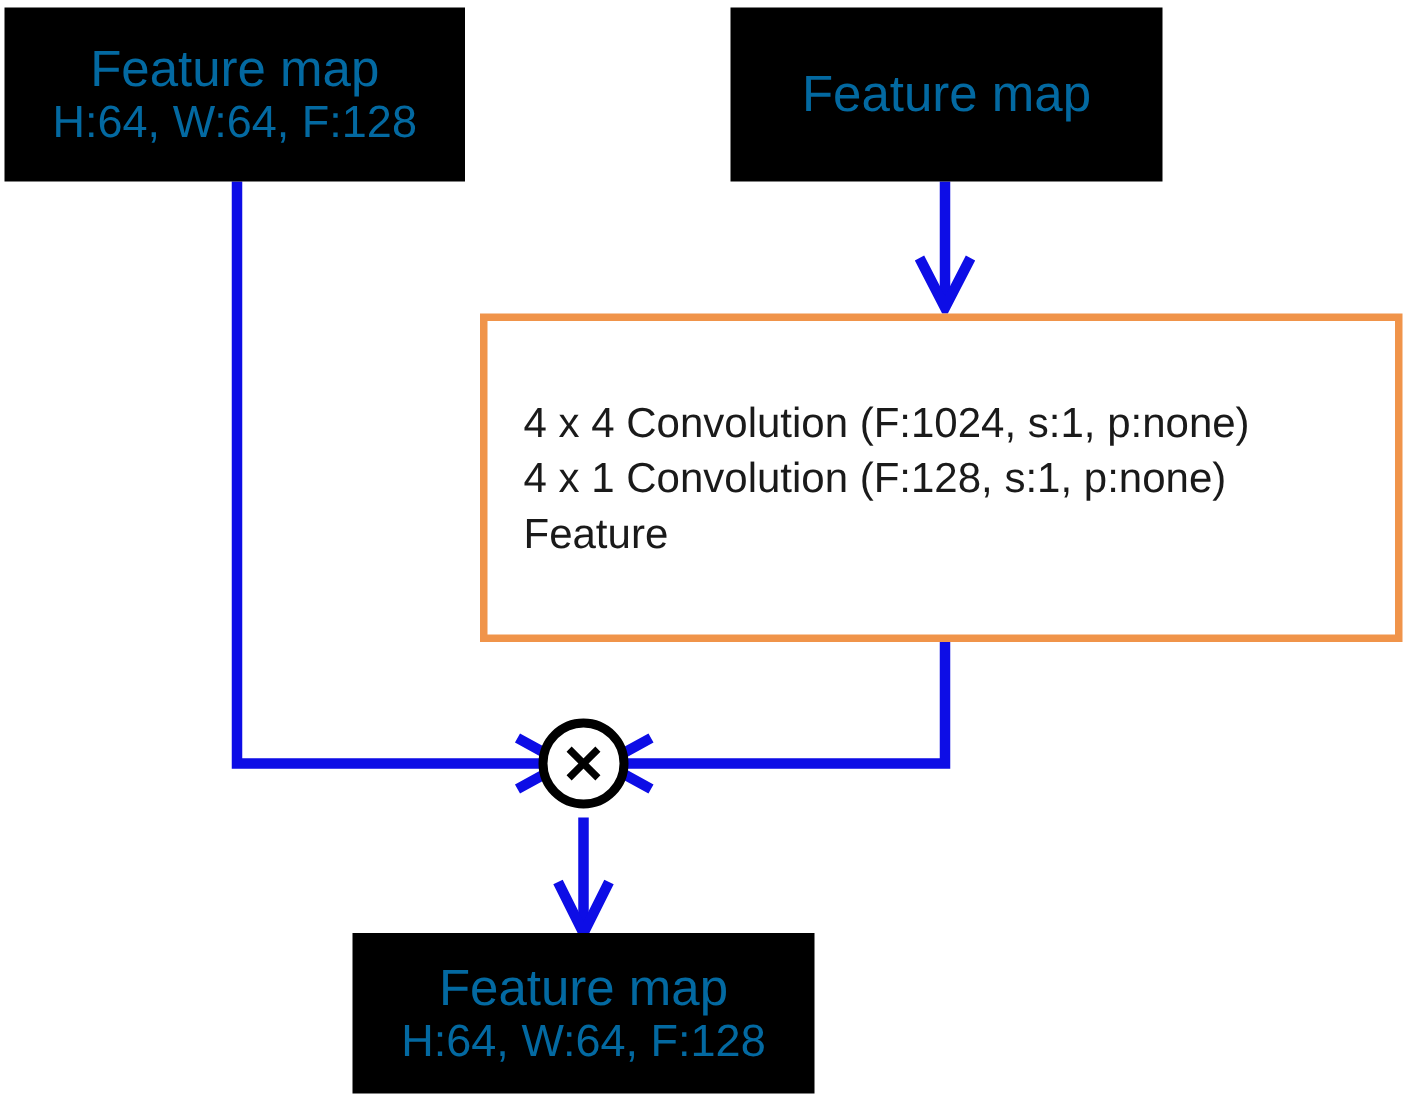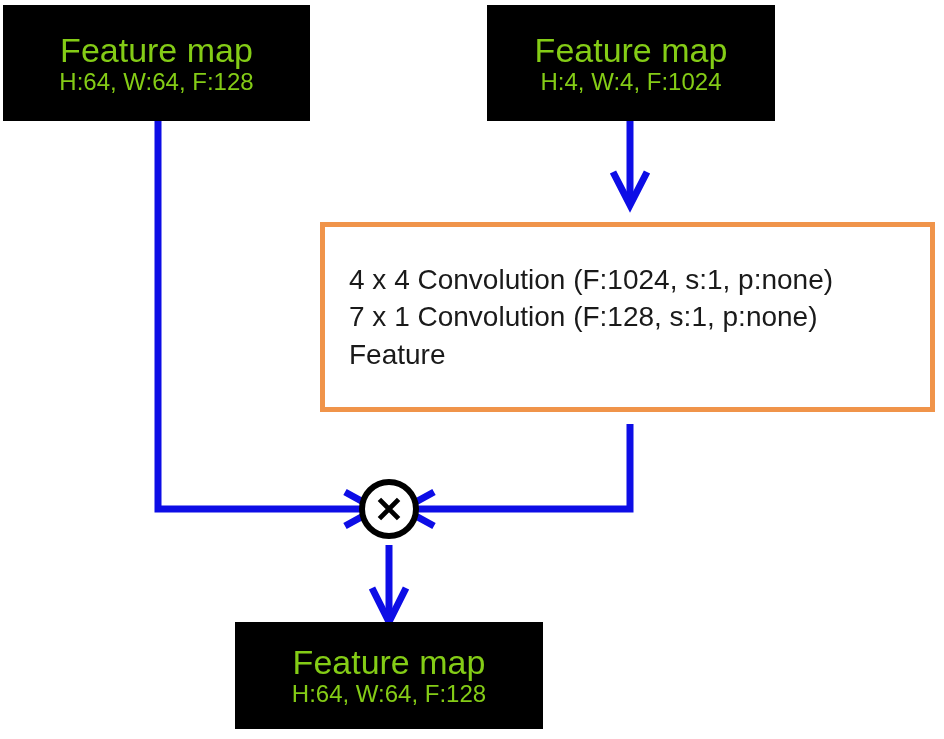--- a/index.html
+++ b/index.html
@@ -29,31 +29,31 @@
   .node-box {
     position: absolute;
     box-sizing: border-box;
     display: flex;
     flex-direction: column;
     align-items: center;
     justify-content: center;
   }
   .fm-box {
     background: #000000;
-    color: #84cc16;
+    color: #0369a1;
     text-align: center;
     line-height: 1.12;
   }
   .fm-title {
     font-size: 34px;
     font-weight: 400;
     letter-spacing: 0px;
   }
   .fm-sub {
-    font-size: 24px;
+    font-size: 30px;
     font-weight: 400;
     letter-spacing: 0px;
   }
   .op-box {
     background: #ffffff;
     border: 5px solid #F0944A;
     color: #111111;
     align-items: flex-start;
     justify-content: center;
     padding: 10px 0 10px 24px;
@@ -105,26 +105,25 @@
     </g>
   </svg>
 
   <div class="node-box fm-box" style="left:3px; top:5px; width:307px; height:116px;">
     <div class="fm-title">Feature map</div>
     <div class="fm-sub">H:64, W:64, F:128</div>
   </div>
 
   <div class="node-box fm-box" style="left:487px; top:5px; width:288px; height:116px;">
     <div class="fm-title">Feature map</div>
-    <div class="fm-sub">H:4, W:4, F:1024</div>
   </div>
 
-  <div class="node-box op-box" style="left:320px; top:222px; width:615px; height:190px;text-align:center;">
+  <div class="node-box op-box" style="left:320px; top:209px; width:615px; height:219px;text-align:center;">
     <div class="op-line">4 x 4 Convolution (F:1024, s:1, p:none)</div>
-    <div class="op-line">7 x 1 Convolution (F:128, s:1, p:none)</div>
+    <div class="op-line">4 x 1 Convolution (F:128, s:1, p:none)</div>
     <div class="op-line">Feature</div>
   </div>
 
   <div class="mul-node" style="left:359px; top:479px; width:60px; height:60px;">
     <svg class="mul-glyph" viewBox="0 0 60 60">
       <path d="M 18 18 L 42 42 M 42 18 L 18 42" stroke="#000000" stroke-width="6" stroke-linecap="butt" fill="none"></path>
     </svg>
   </div>
 
   <div class="node-box fm-box" style="left:235px; top:622px; width:308px; height:107px;">

